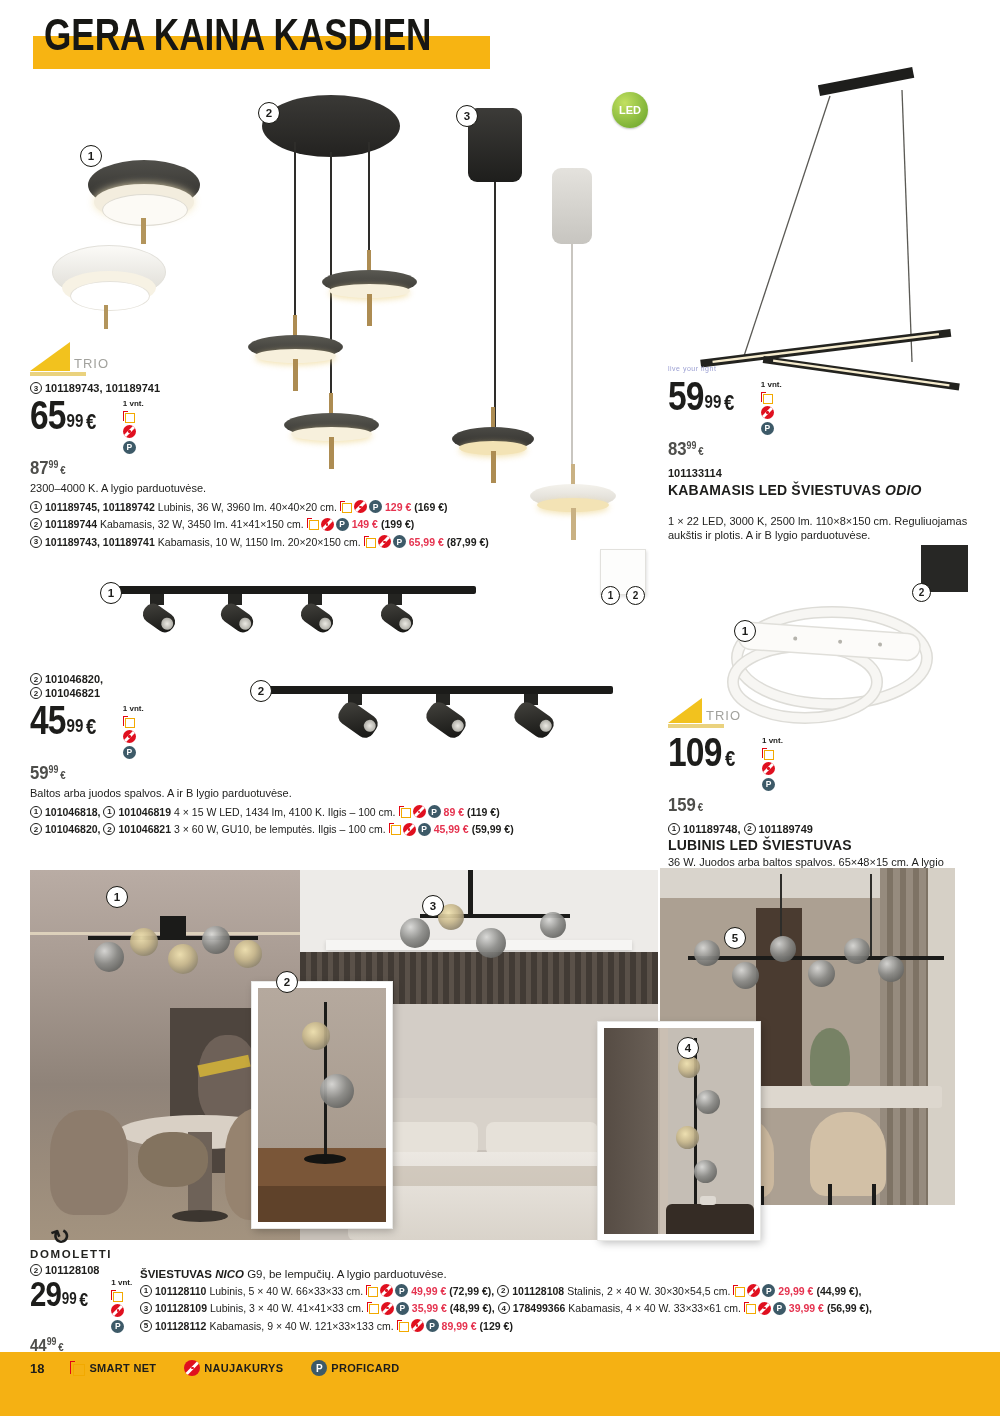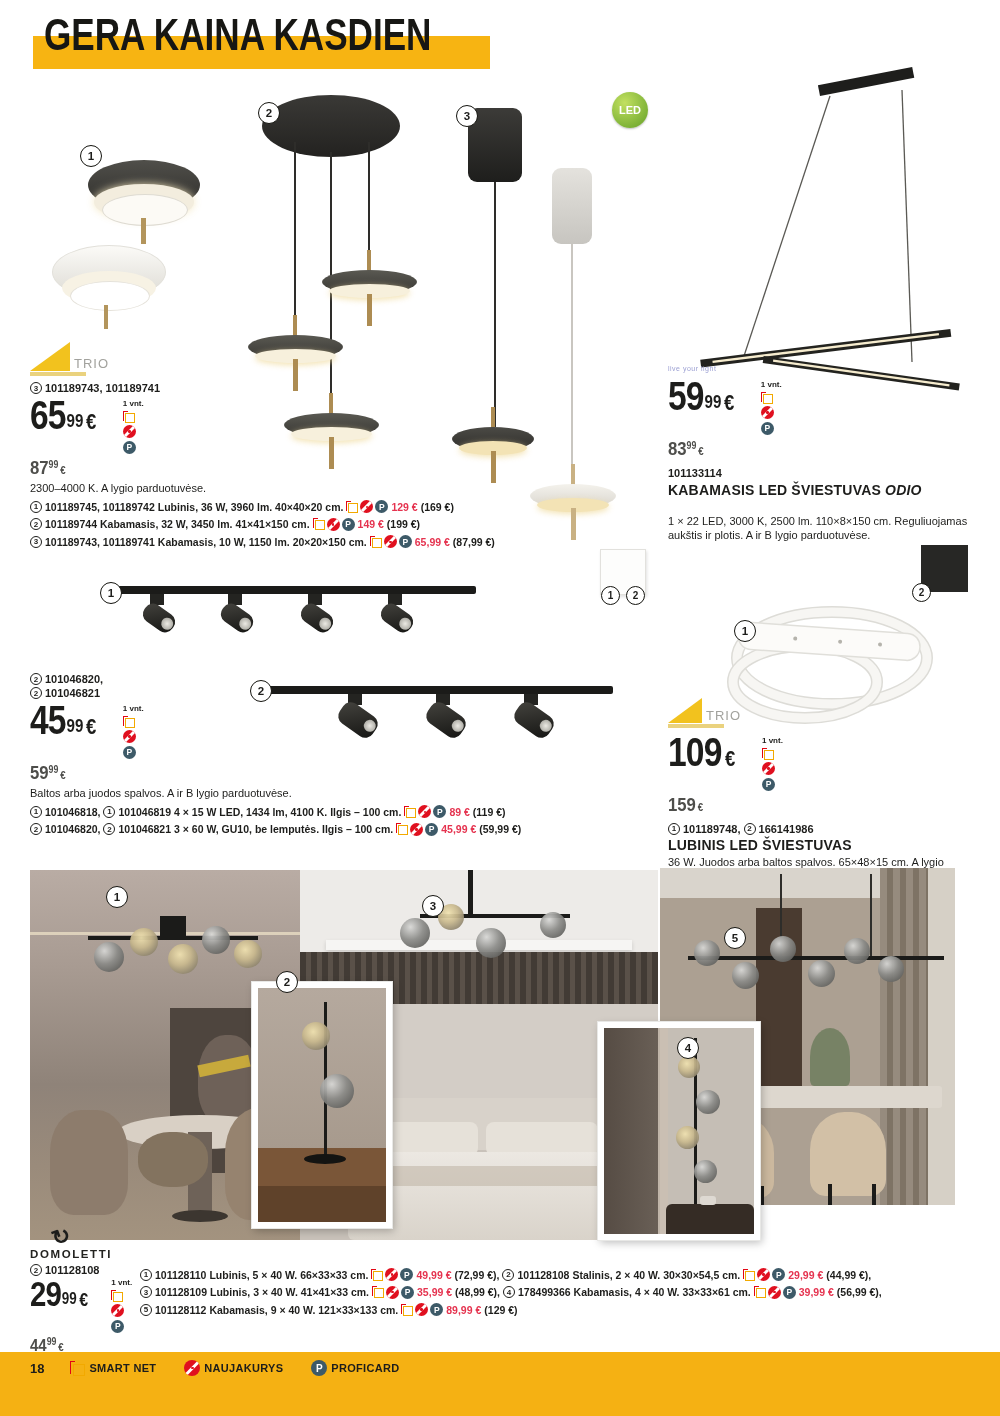--- a/index.html
+++ b/index.html
@@ -11,21 +11,21 @@
              letter-spacing:0;transform:scaleX(.78);transform-origin:left top;white-space:nowrap;color:#171714;}
   
   .abs{position:absolute;}
   .marker{position:absolute;width:22px;height:22px;background:#fff;border:1.6px solid #14140f;border-radius:50%;
           display:flex;align-items:center;justify-content:center;font-size:11.5px;font-weight:700;z-index:30;box-sizing:border-box;}
   .marker.sm{width:19px;height:19px;font-size:10px;}
   .tnum{width:12px;height:12px;border:1.1px solid #1d1d1b;border-radius:50%;font-size:8px;font-weight:700;
         display:inline-flex;align-items:center;justify-content:center;flex:none;box-sizing:border-box;background:#fff;}
   .vline{display:flex;align-items:center;gap:3px;font-size:10.5px;margin-bottom:4.5px;white-space:nowrap;color:#1d1d1b;}
   .vline .tok-b{font-weight:800;}
-  .vline .tok-t{font-weight:700;}
+  .vline .tok-t{font-weight:400;}
   .vline .tok-p{color:#E5334F;font-weight:800;}
   .vline .tok-o{font-weight:800;}
   .tok-icons{display:inline-flex;gap:2px;align-items:center;}
   .ic{display:inline-flex;flex:none;}
   .ic-card{position:relative;width:12px;height:12px;}
   .ic-card::before{content:"";position:absolute;left:0;top:0;width:4px;height:9px;
                    border-left:1.7px solid #E30613;border-top:1.7px solid #E30613;}
   .ic-card::after{content:"";position:absolute;right:0;top:2px;width:8px;height:8px;border:1.7px solid #F2A900;}
   .ic-nauja{position:relative;width:13px;height:13px;border-radius:50%;background:#E0101F;overflow:hidden;}
   .ic-nauja::before{content:"";position:absolute;left:-3px;top:5px;width:19px;height:3px;background:#fff;transform:rotate(-45deg);}
@@ -392,21 +392,21 @@
           <span class="ic ic-profi">P</span>
         </div>
       </div>
       <div class="p-old"><span>159</span><span class="o-sup"></span><span class="o-eur">€</span></div>
     </div>
     <div class="codes-line" style="margin-top:7px;">
         <div class="vline">
           <span class="tnum">1</span>
           <span class="tok-b">101189748,</span>
           <span class="tnum">2</span>
-          <span class="tok-b">166141986</span>
+          <span class="tok-b">101189749</span>
         </div>
       </div>
     <div class="pname" style="margin-top:2px;"><span>LUBINIS LED ŠVIESTUVAS</span></div>
     <div class="pdesc" style="margin-top:2px;width:290px;">36 W. Juodos arba baltos spalvos. 65×48×15 cm. A lygio parduotuvėse.</div>
   </div>
 
   <div class="photo" style="left:30px;top:870px;width:270px;height:370px;background:linear-gradient(180deg,#b9aca4 0%,#a89b92 26%,#8f8379 58%,#9a8b7b 80%,#a3937f 100%);">
     <div class="abs" style="left:0;top:62px;width:270px;height:3px;background:#e9ddc4;opacity:.8;"></div>
     <div class="rod" style="left:58px;top:66px;width:170px;height:4px;"></div>
     <div class="rod" style="left:130px;top:46px;width:26px;height:22px;"></div>
@@ -511,20 +511,24 @@
           <span class="unit">1 vnt.</span>
           <span class="ic ic-card"></span>
           <span class="ic ic-nauja"></span>
           <span class="ic ic-profi">P</span>
         </div>
       </div>
       <div class="p-old"><span>44</span><span class="o-sup">99</span><span class="o-eur">€</span></div>
     </div>
 
     <div class="abs" style="left:110px;top:42px;width:840px;">
+      <div style="font-size:11.5px;margin-bottom:4px;">
+        <span style="font-weight:800;">ŠVIESTUVAS</span>
+        <span style="font-weight:800;font-style:italic;">NICO</span><span> G9, be lempučių. A lygio parduotuvėse.</span>
+      </div>
       <div>
           <div class="vline">
             <span class="tnum">1</span>
             <span class="tok-b">101128110</span>
             <span class="tok-t">Lubinis, 5 × 40 W. 66×33×33 cm.</span>
             <span class="tok-icons">
               <span class="ic ic-card"></span>
               <span class="ic ic-nauja"></span>
               <span class="ic ic-profi">P</span>
             </span>

